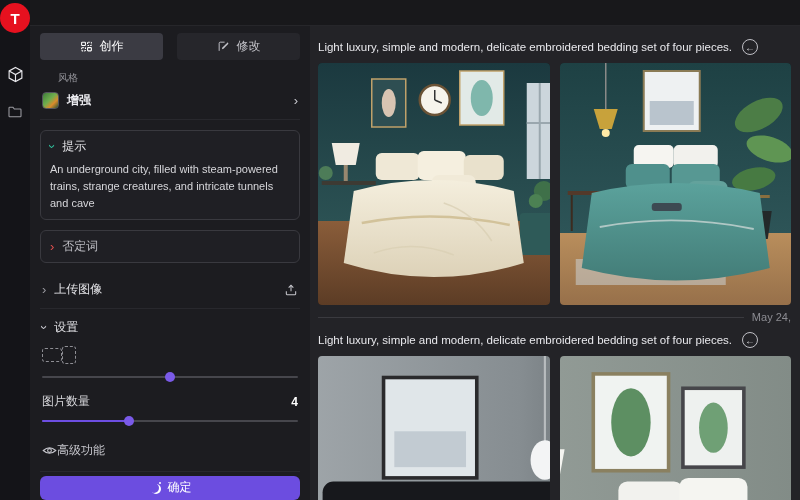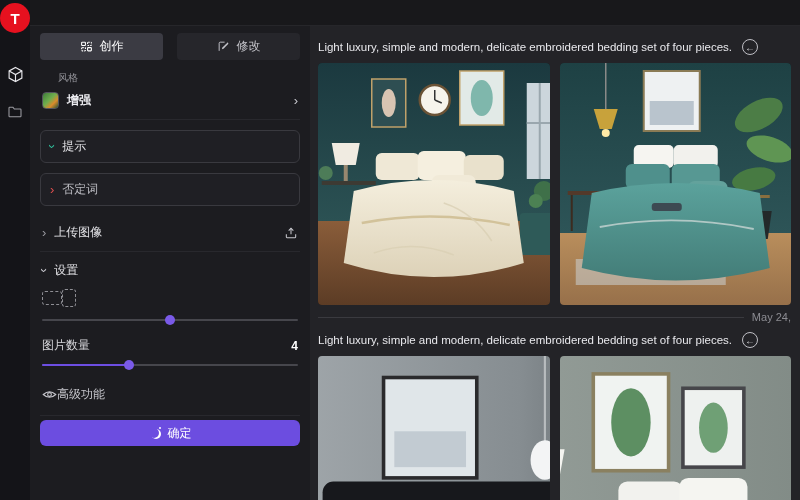--- a/index.html
+++ b/index.html
@@ -136,20 +136,21 @@
           <span class="style-thumb"></span>
           <span class="style-value">增强</span>
           <span class="chev">›</span>
         </div>
 
         <div class="box-section">
           <div class="sec-head">
             <span class="chev chev-down chev-green">›</span>
             <span>提示</span>
           </div>
+          <div class="prompt-text">An underground city, filled with steam-powered trains, strange creatures, and intricate tunnels and cave</div>
         </div>
 
         <div class="box-section">
           <div class="sec-head neg-head">
             <span class="chev chev-red">›</span>
             <span>否定词</span>
           </div>
         </div>
 
         <div class="row-section" style="margin-top:8px;">

